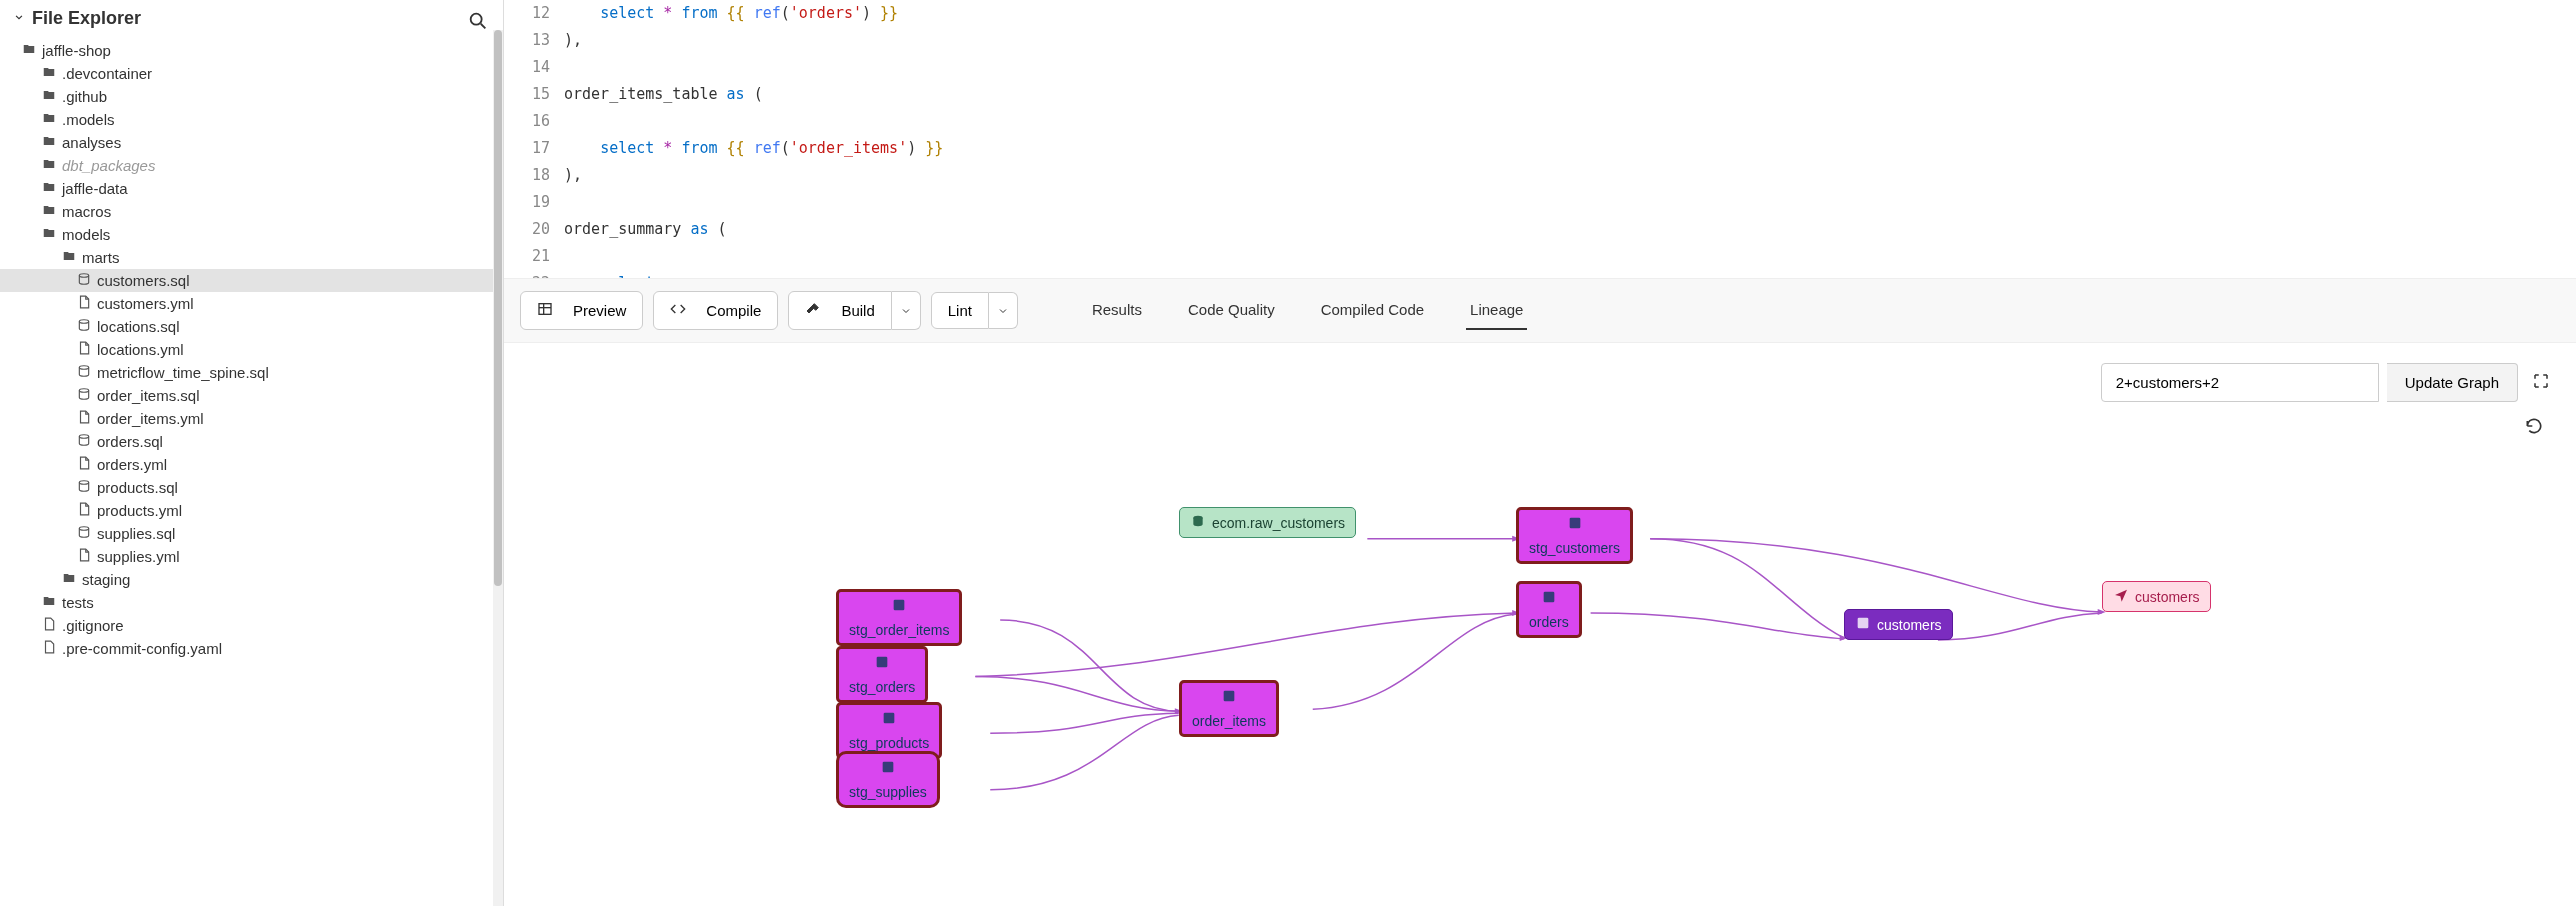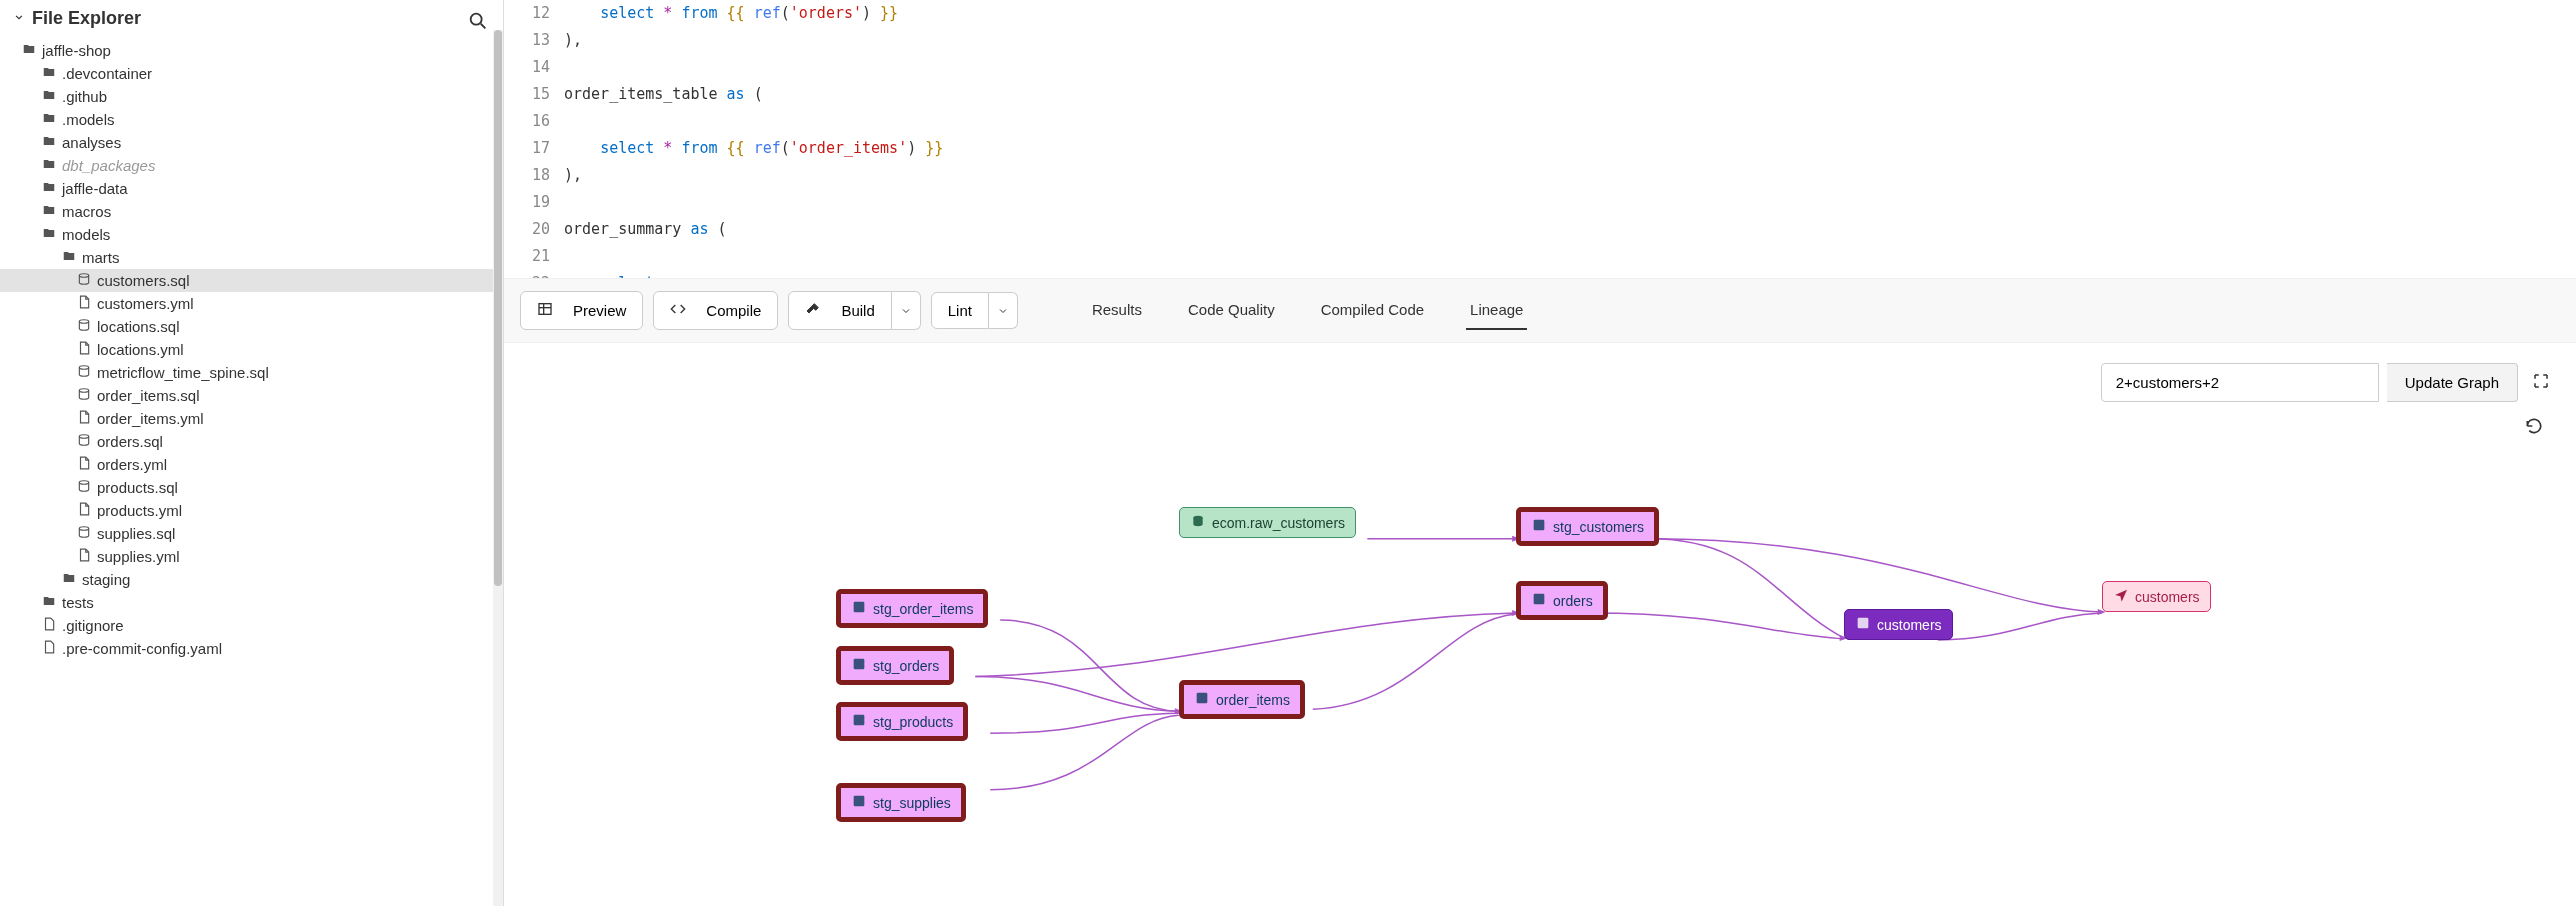--- a/index.html
+++ b/index.html
@@ -44,21 +44,21 @@
 .lineage { flex: 1; position: relative; background: #fff; }
 .lineage-controls { position: absolute; top: 20px; right: 20px; display: flex; gap: 8px; align-items: center; }
 .lineage-input { border: 1px solid #ccc; padding: 10px 14px; width: 278px; border-radius: 4px 0 0 4px; font-size: 15px; }
 .lineage-update { border: 1px solid #ccc; border-left: none; padding: 10px 18px; background: #f3f3f3; border-radius: 0 4px 4px 0; cursor: pointer; font-size: 15px; }
 .fullscreen-icon, .reset-icon { cursor: pointer; padding: 6px; }
 .reset-icon { position: absolute; top: 67px; right: 26px; }
 
 .graph { position: absolute; top: 0; left: 0; right: 0; bottom: 0; }
 .node { position: absolute; display: inline-flex; align-items: center; gap: 6px; padding: 5px 10px; border-radius: 5px; font-size: 14px; font-weight: 500; }
 .node-green { background: #b7e4c7; border: 1px solid #40916c; color: #1b4332; }
-.node-blue { background: #f0abfc; border: 5px solid #7f1d1d; color: #0d3a5c; }
+.node-blue { background: #d946ef; border: 3px solid #7f1d1d; color: #0d3a5c; flex-direction: column; }
 .node-purple { background: #7b2cbf; border: 1px solid #5a189a; color: #fff; }
 .node-pink { background: #ffdce5; border: 1px solid #d6336c; color: #a61e4d; }
 .node .nicon { width: 16px; height: 16px; display: inline-block; }
 
 svg.edges { position: absolute; top: 0; left: 0; width: 100%; height: 100%; pointer-events: none; }
 </style>
 </head>
 <body>
 
 <div class="app">
@@ -397,21 +397,21 @@
                 <rect x="4" y="4" width="16" height="16" rx="2" fill="currentColor" opacity="0.8"></rect>
               </svg></span>
             <span>stg_orders</span>
           </div>
           <div class="node node-blue" style="left: 332px; top: 359px;">
             <span><svg class="nicon" viewBox="0 0 24 24">
                 <rect x="4" y="4" width="16" height="16" rx="2" fill="currentColor" opacity="0.8"></rect>
               </svg></span>
             <span>stg_products</span>
           </div>
-          <div class="node node-blue" style="left: 332px; top: 440px;">
+          <div class="node node-blue" style="left: 332px; top: 408px; border-radius: 10px;">
             <span><svg class="nicon" viewBox="0 0 24 24">
                 <rect x="4" y="4" width="16" height="16" rx="2" fill="currentColor" opacity="0.8"></rect>
               </svg></span>
             <span>stg_supplies</span>
           </div>
           <div class="node node-blue" style="left: 1012px; top: 238px;">
             <span><svg class="nicon" viewBox="0 0 24 24">
                 <rect x="4" y="4" width="16" height="16" rx="2" fill="currentColor" opacity="0.8"></rect>
               </svg></span>
             <span>orders</span>

